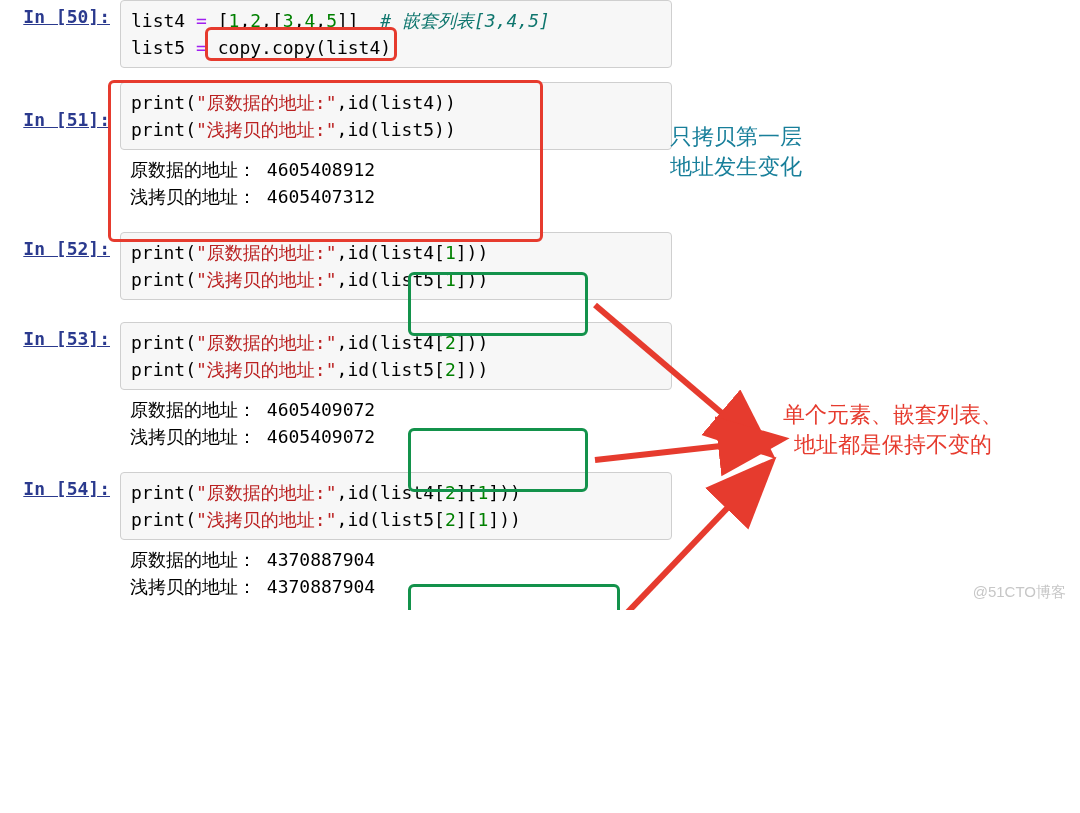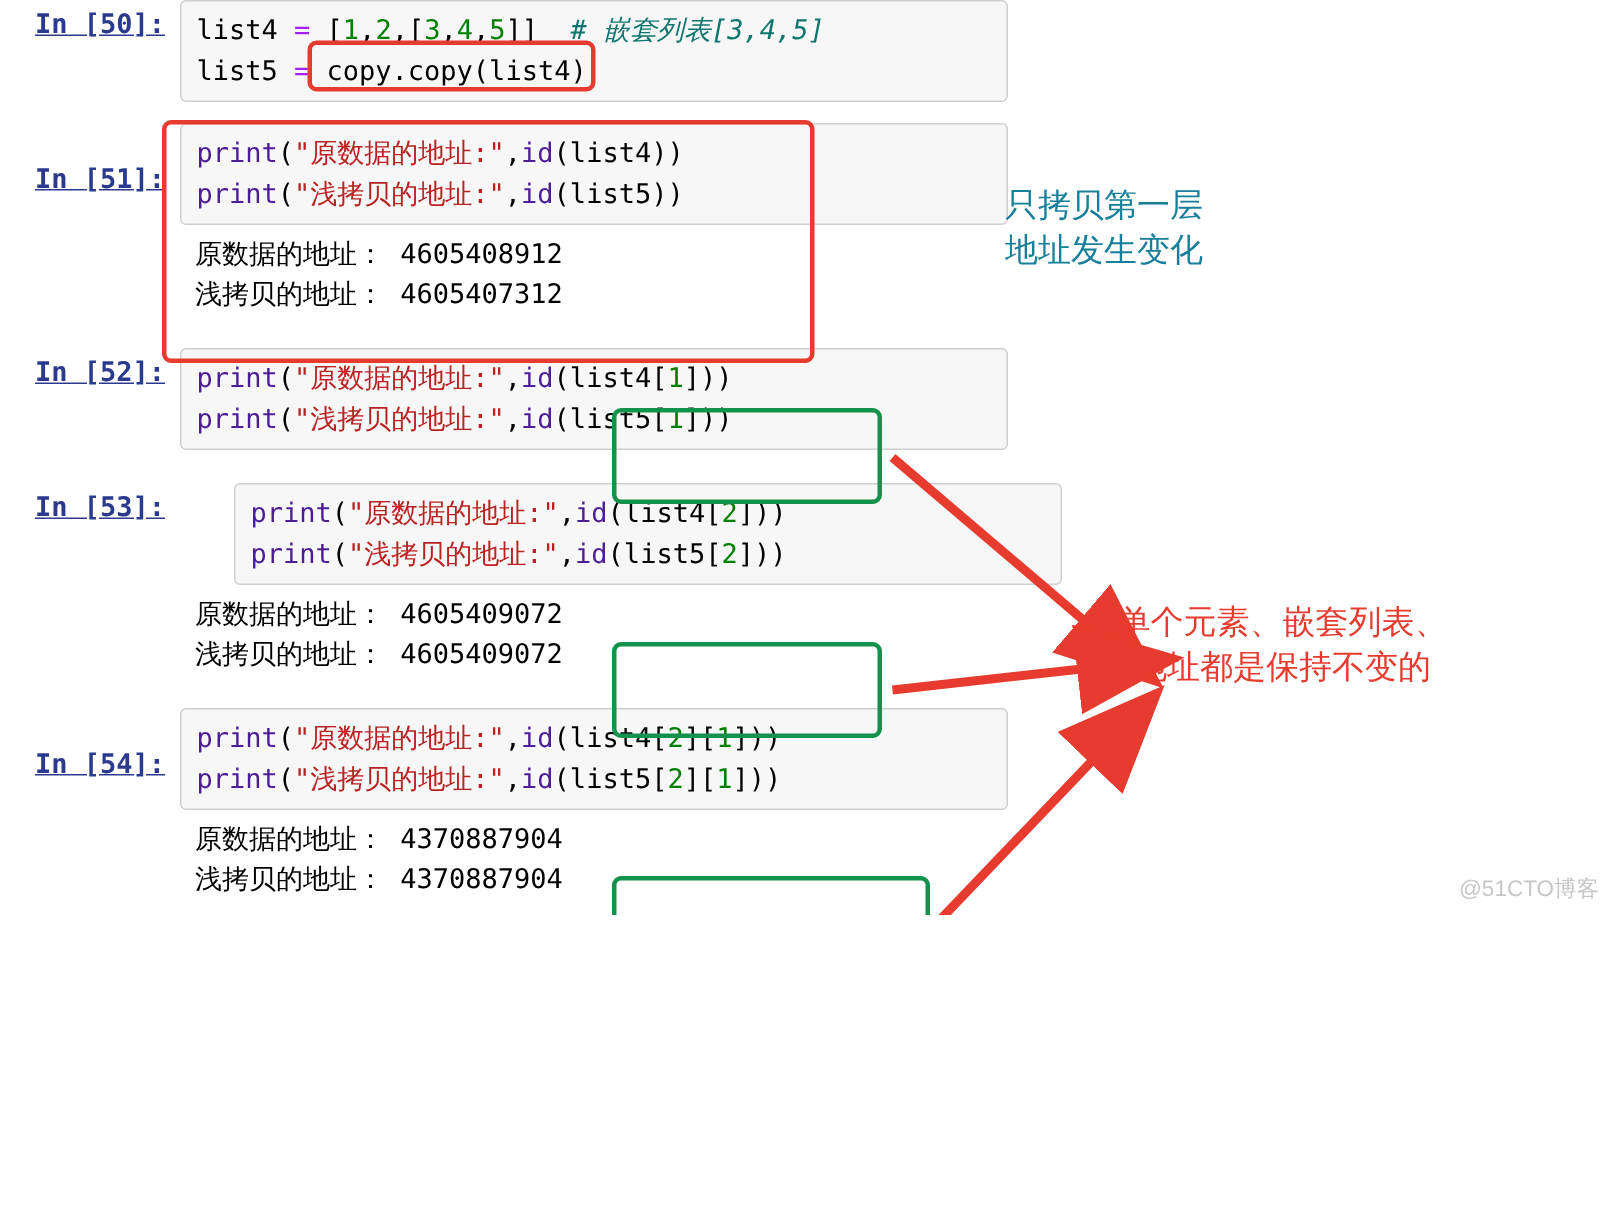--- a/index.html
+++ b/index.html
@@ -42,21 +42,21 @@
     padding: 4px 10px 8px 10px;
     font-family: inherit;
     line-height: 1.5;
     white-space: pre;
   } 
   .var { color: #000; }
   .num { color: #008000; }
   .op  { color: #a020f0; }
   .str { color: #ba2121; }
   .cmt { color: #0f766e; font-style: italic; }
-  .fn  { color: #4c1d95; }
+  .fn  { color: #000000; }
   .pn  { color: #000; }
 
   
   .hl {
     position: absolute;
     border: 3px solid;
     border-radius: 6px;
     pointer-events: none;
     box-sizing: border-box;
   }
@@ -66,21 +66,21 @@
   
   .annot {
     position: absolute;
     font-family: "PingFang SC","Microsoft YaHei",sans-serif;
     font-size: 22px;
     line-height: 1.35;
     pointer-events:none;
     text-align:center;
   }
   .annot-teal { color: #187f9a; }
-  .annot-red  { color: #e63b2e; }
+  .annot-red  { color: #e63b2e; margin-left: 38px; }
 
   .watermark {
     position: absolute;
     right: 14px;
     bottom: 8px;
     color: #c7c7c7;
     font-size: 15px;
     font-family: "PingFang SC","Microsoft YaHei",sans-serif;
   }
 
@@ -113,32 +113,32 @@
 
 <div class="cell" style="margin-top:14px;">
   <div class="prompt">In [52]:</div>
   <div class="code-area"><span class="fn">print</span><span>(</span><span class="str">"原数据的地址:"</span><span>,</span><span class="fn">id</span><span>(list4[</span><span class="num">1</span><span>]))</span>
 <span class="fn">print</span><span>(</span><span class="str">"浅拷贝的地址:"</span><span>,</span><span class="fn">id</span><span>(list5[</span><span class="num">1</span><span>]))</span></div>
 </div>
 <div class="cell">
   <div class="prompt"></div>
 </div>
 
-<div class="cell" style="margin-top:14px;gap:36px;">
+<div class="cell" style="margin-top:14px;">
   <div class="prompt">In [53]:</div>
   <div class="code-area"><span class="fn">print</span><span>(</span><span class="str">"原数据的地址:"</span><span>,</span><span class="fn">id</span><span>(list4[</span><span class="num">2</span><span>]))</span>
 <span class="fn">print</span><span>(</span><span class="str">"浅拷贝的地址:"</span><span>,</span><span class="fn">id</span><span>(list5[</span><span class="num">2</span><span>]))</span></div>
 </div>
 <div class="cell">
   <div class="prompt"></div>
   <div class="output-area"><span>原数据的地址： 4605409072</span>
 <span>浅拷贝的地址： 4605409072</span></div>
 </div>
 
-<div class="cell" style="margin-top:14px;align-items:center;">
+<div class="cell" style="margin-top:14px;">
   <div class="prompt">In [54]:</div>
   <div class="code-area"><span class="fn">print</span><span>(</span><span class="str">"原数据的地址:"</span><span>,</span><span class="fn">id</span><span>(list4[</span><span class="num">2</span><span>][</span><span class="num">1</span><span>]))</span>
 <span class="fn">print</span><span>(</span><span class="str">"浅拷贝的地址:"</span><span>,</span><span class="fn">id</span><span>(list5[</span><span class="num">2</span><span>][</span><span class="num">1</span><span>]))</span></div>
 </div>
 <div class="cell">
   <div class="prompt"></div>
   <div class="output-area"><span>原数据的地址： 4370887904</span>
 <span>浅拷贝的地址： 4370887904</span></div>
 </div>
 

